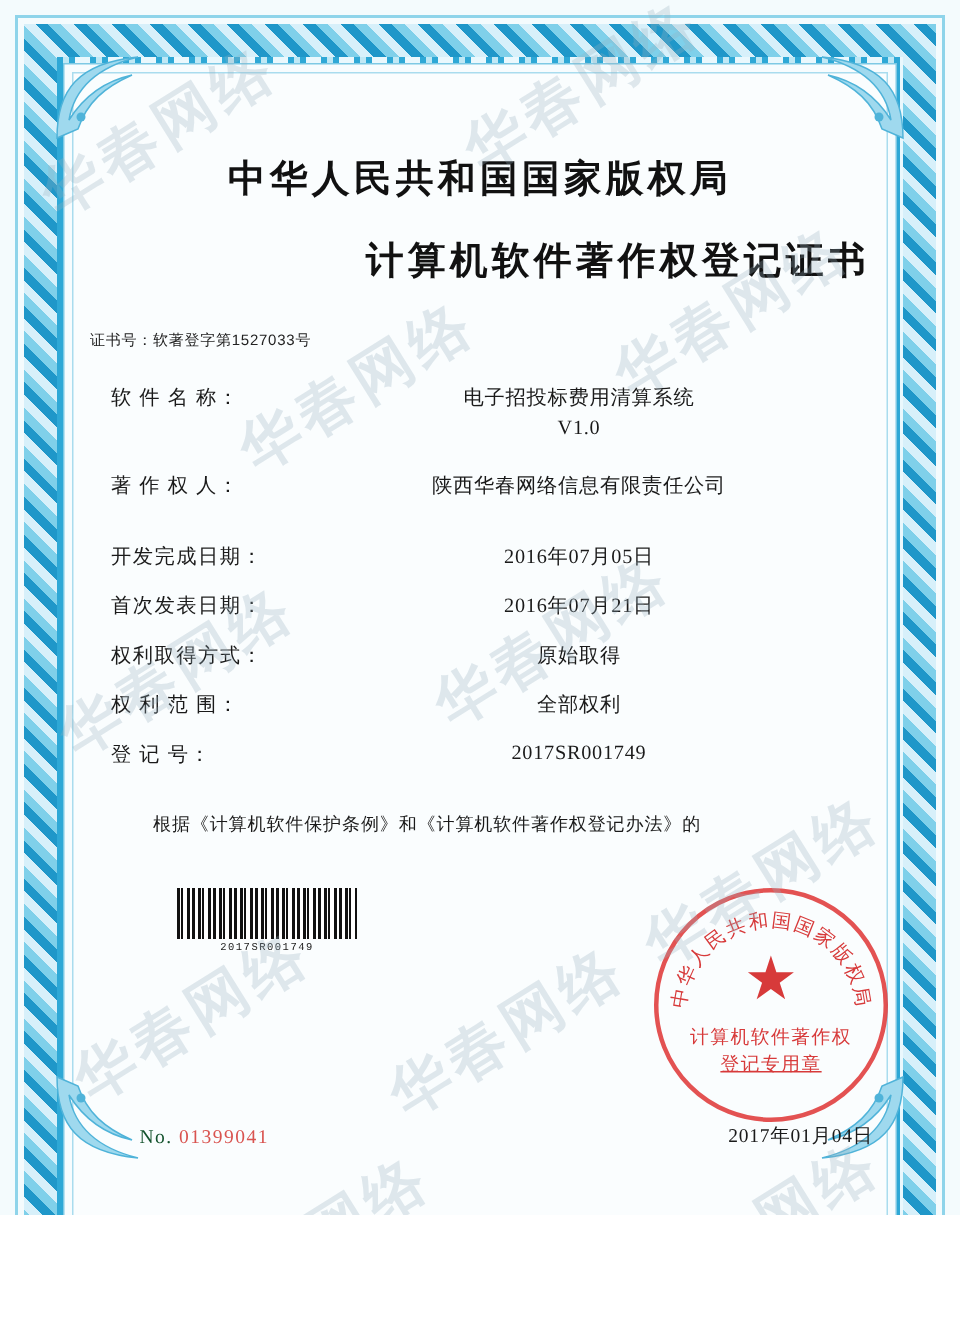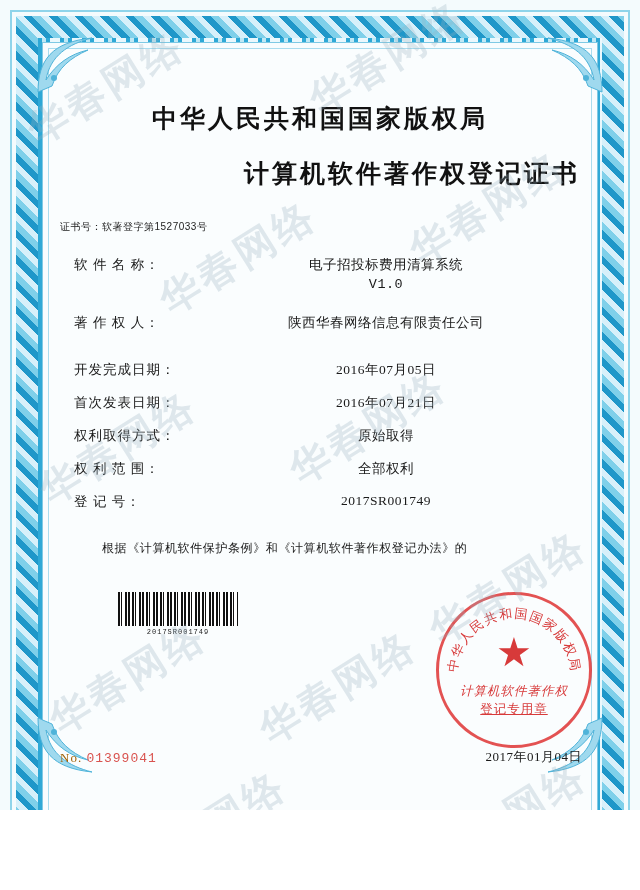--- a/index.html
+++ b/index.html
@@ -113,21 +113,21 @@
     letter-spacing: 1px;
   }
   .row .value {
     flex: 1;
     letter-spacing: 0.5px;
     text-align: center;
   }
   .row .value .sub {
     display: block;
     margin-top: 3px;
-    font-family: Liberation Mono, monospace;
+    font-family: Liberation Serif, serif;
   }
   .row.tight { margin-bottom: 8px; }
   .gap-big { height: 14px; }
 
   .para {
     margin-top: 20px;
     font-size: 12px;
     line-height: 34px;
     color: #1a1a1a;
     padding: 0 14px;
@@ -185,42 +185,42 @@
     color: #d32020;
   }
   .seal .l1, .seal .l2 {
     position: absolute;
     width: 100%;
     text-align: center;
     font-size: 12.5px;
     color: #d32020;
     letter-spacing: 1px;
   }
-  .seal .l1 { top: 88px; font-style: italic; }
+  .seal .l1 { top: 88px; }
   .seal .l2 { top: 106px; text-decoration: underline; }
 
   .issue-date {
     position: absolute;
     right: 58px;
     bottom: 44px;
     font-size: 13px;
     color: #1a1a1a;
     letter-spacing: 0.5px;
     text-align: center;
   }
   .serial {
     position: absolute;
     left: 60px;
     bottom: 44px;
     font-size: 13px;
     color: #c0392b;
     letter-spacing: 1px;
   }
-  .serial .no { color: #a16207; }
-  .serial .digits { font-family: Liberation Mono, monospace; color: #d9534f; }
+  .serial .no { color: #14532d; margin-left: 33px; }
+  .serial .digits { font-family: Liberation Serif, serif; color: #d9534f; }
 
   
   .wm {
     position: absolute;
     color: rgba(150, 175, 190, 0.28);
     font-size: 40px;
     font-weight: 700;
     letter-spacing: 4px;
     transform: rotate(-32deg);
     white-space: nowrap;

